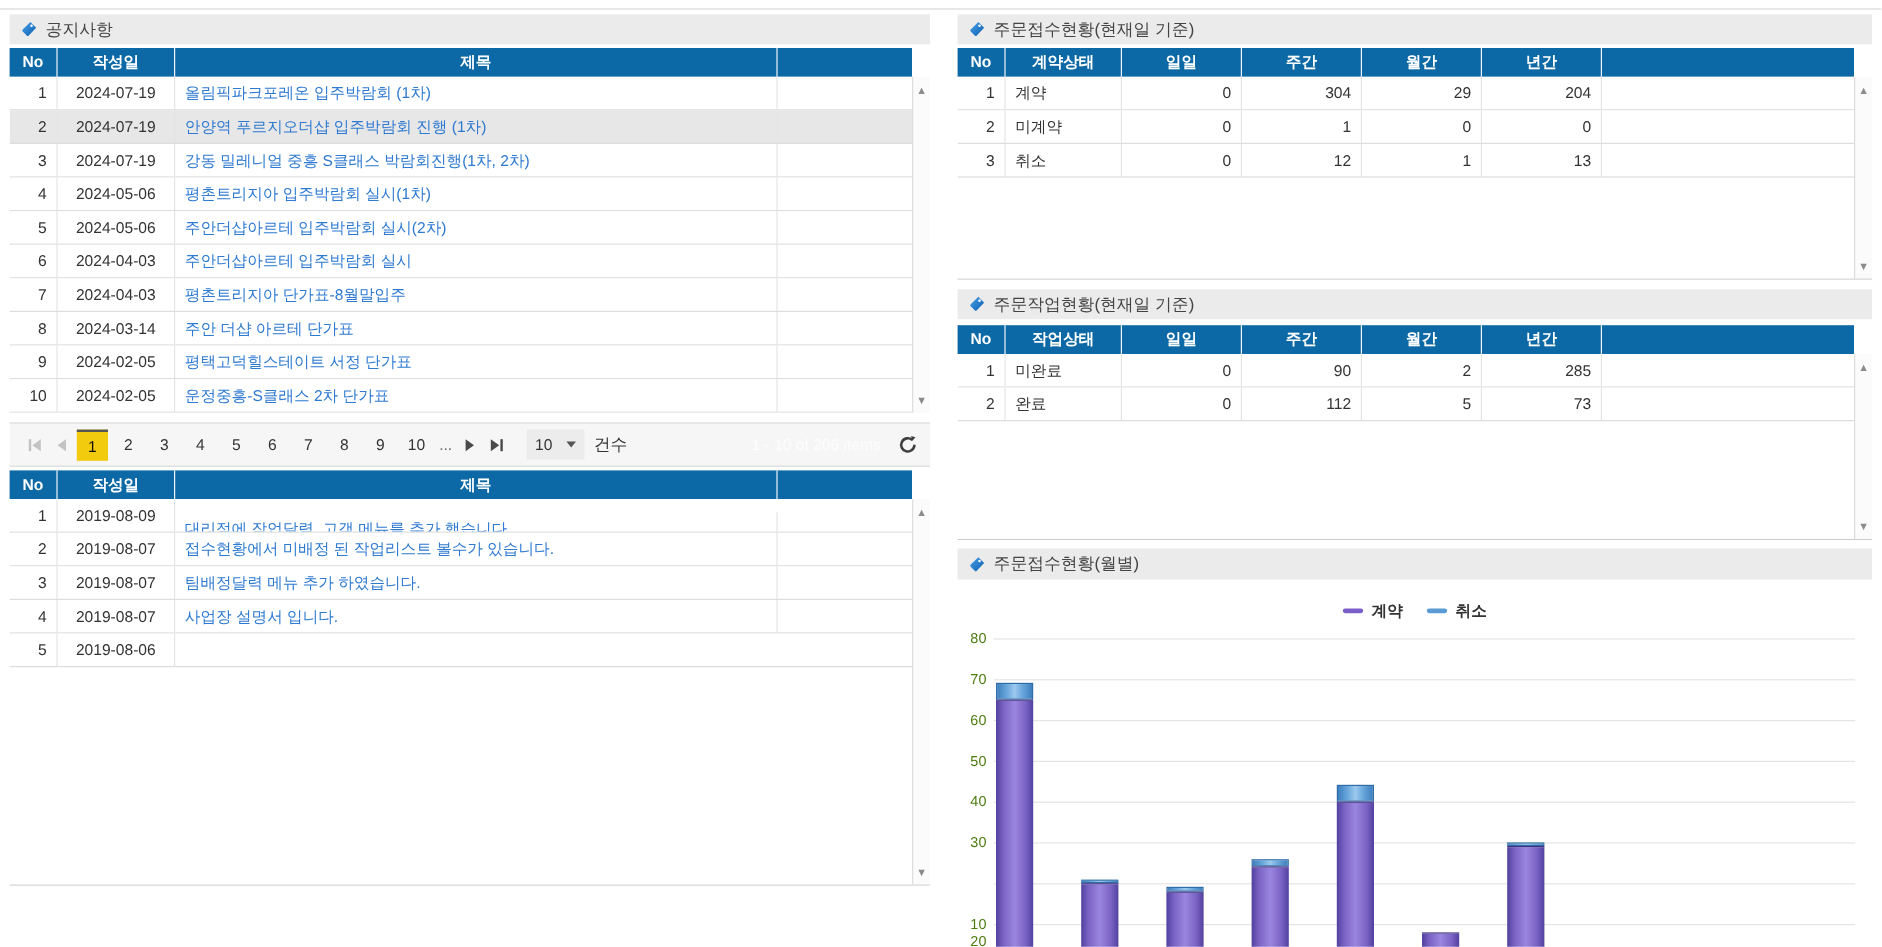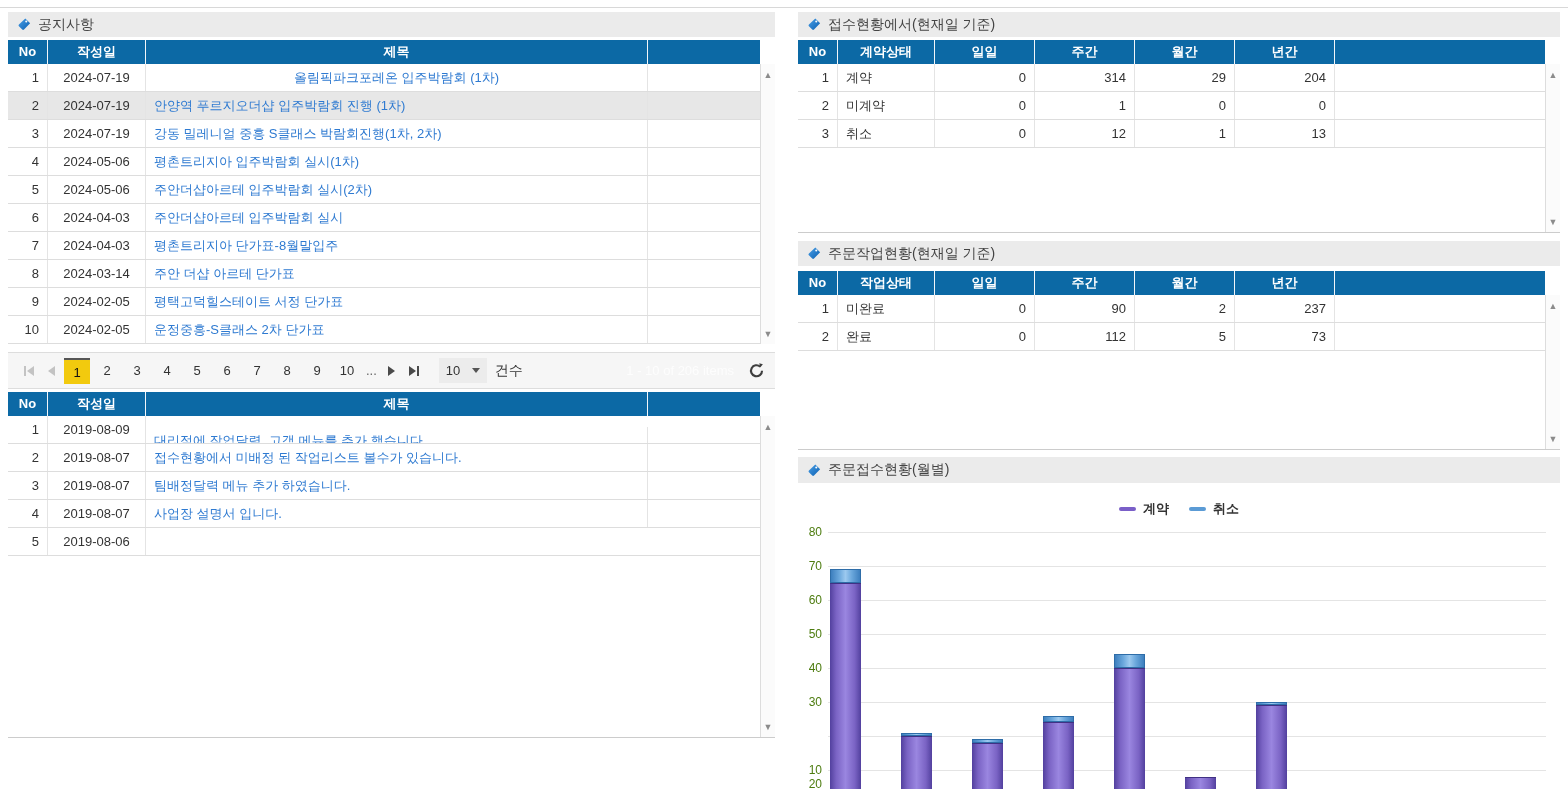--- a/index.html
+++ b/index.html
@@ -99,21 +99,21 @@
       <div class="t-head">
         <div class="t-hcell" style="width: 40px;">No</div>
         <div class="t-hcell" style="width: 98px;">작성일</div>
         <div class="t-hcell" style="width: 502px;">제목</div>
         <div class="t-hcell flex"></div>
       </div>
       <div class="t-body" style="height: 280px;">
         <div class="t-row">
           <div class="t-cell" style="width: 40px; text-align: right;">1</div>
           <div class="t-cell" style="width: 98px; text-align: center;">2024-07-19</div>
-          <div class="t-cell" style="width: 502px; text-align: center;"><span class="link">올림픽파크포레온 입주박람회 (1차)</span></div>
+          <div class="t-cell" style="width: 502px; text-align: left;"><span class="link">올림픽파크포레온 입주박람회 (1차)</span></div>
           <div class="t-cell flex" style="text-align: left;"></div>
         </div>
         <div class="t-row selected">
           <div class="t-cell" style="width: 40px; text-align: right;">2</div>
           <div class="t-cell" style="width: 98px; text-align: center;">2024-07-19</div>
           <div class="t-cell" style="width: 502px; text-align: left;"><span class="link">안양역 푸르지오더샵 입주박람회 진행 (1차)</span></div>
           <div class="t-cell flex" style="text-align: left;"></div>
         </div>
         <div class="t-row">
           <div class="t-cell" style="width: 40px; text-align: right;">3</div>
@@ -256,38 +256,38 @@
       </div>
     </div>
 </div>
 
 <div id="right-panel" class="panel">
   <div class="sec" style="margin-top:3px">
     <svg class="tag-ic" viewBox="0 0 16 16">
       <path d="M9.5 1 L15 6.5 L8 13.8 Q7 14.8 6 13.8 L2.2 10 Q1.2 9 2.2 8 L9.5 1 Z" fill="url(#tg)"></path>
       <circle cx="10.6" cy="4.6" r="1.2" fill="#fff"></circle>
     </svg>
-    <span class="ttl">접수현황에서(현재일 기준)</span>
+    <span class="ttl">주문접수현황(현재일 기준)</span>
   </div>
   <div class="tbl b-bot" style="margin-top:3px">
       <div class="t-head">
         <div class="t-hcell" style="width: 40px;">No</div>
         <div class="t-hcell" style="width: 97px;">계약상태</div>
         <div class="t-hcell" style="width: 100px;">일일</div>
         <div class="t-hcell" style="width: 100px;">주간</div>
         <div class="t-hcell" style="width: 100px;">월간</div>
         <div class="t-hcell" style="width: 100px;">년간</div>
         <div class="t-hcell flex"></div>
       </div>
       <div class="t-body" style="height: 168px;">
         <div class="t-row">
           <div class="t-cell" style="width: 40px; text-align: right;">1</div>
           <div class="t-cell" style="width: 97px; text-align: left;">계약</div>
           <div class="t-cell" style="width: 100px; text-align: right;">0</div>
-          <div class="t-cell" style="width: 100px; text-align: right;">314</div>
+          <div class="t-cell" style="width: 100px; text-align: right;">304</div>
           <div class="t-cell" style="width: 100px; text-align: right;">29</div>
           <div class="t-cell" style="width: 100px; text-align: right;">204</div>
           <div class="t-cell flex" style="text-align: left;"></div>
         </div>
         <div class="t-row">
           <div class="t-cell" style="width: 40px; text-align: right;">2</div>
           <div class="t-cell" style="width: 97px; text-align: left;">미계약</div>
           <div class="t-cell" style="width: 100px; text-align: right;">0</div>
           <div class="t-cell" style="width: 100px; text-align: right;">1</div>
           <div class="t-cell" style="width: 100px; text-align: right;">0</div>
@@ -327,21 +327,21 @@
         <div class="t-hcell" style="width: 100px;">년간</div>
         <div class="t-hcell flex"></div>
       </div>
       <div class="t-body" style="height: 154px;">
         <div class="t-row">
           <div class="t-cell" style="width: 40px; text-align: right;">1</div>
           <div class="t-cell" style="width: 97px; text-align: left;">미완료</div>
           <div class="t-cell" style="width: 100px; text-align: right;">0</div>
           <div class="t-cell" style="width: 100px; text-align: right;">90</div>
           <div class="t-cell" style="width: 100px; text-align: right;">2</div>
-          <div class="t-cell" style="width: 100px; text-align: right;">237</div>
+          <div class="t-cell" style="width: 100px; text-align: right;">285</div>
           <div class="t-cell flex" style="text-align: left;"></div>
         </div>
         <div class="t-row">
           <div class="t-cell" style="width: 40px; text-align: right;">2</div>
           <div class="t-cell" style="width: 97px; text-align: left;">완료</div>
           <div class="t-cell" style="width: 100px; text-align: right;">0</div>
           <div class="t-cell" style="width: 100px; text-align: right;">112</div>
           <div class="t-cell" style="width: 100px; text-align: right;">5</div>
           <div class="t-cell" style="width: 100px; text-align: right;">73</div>
           <div class="t-cell flex" style="text-align: left;"></div>

